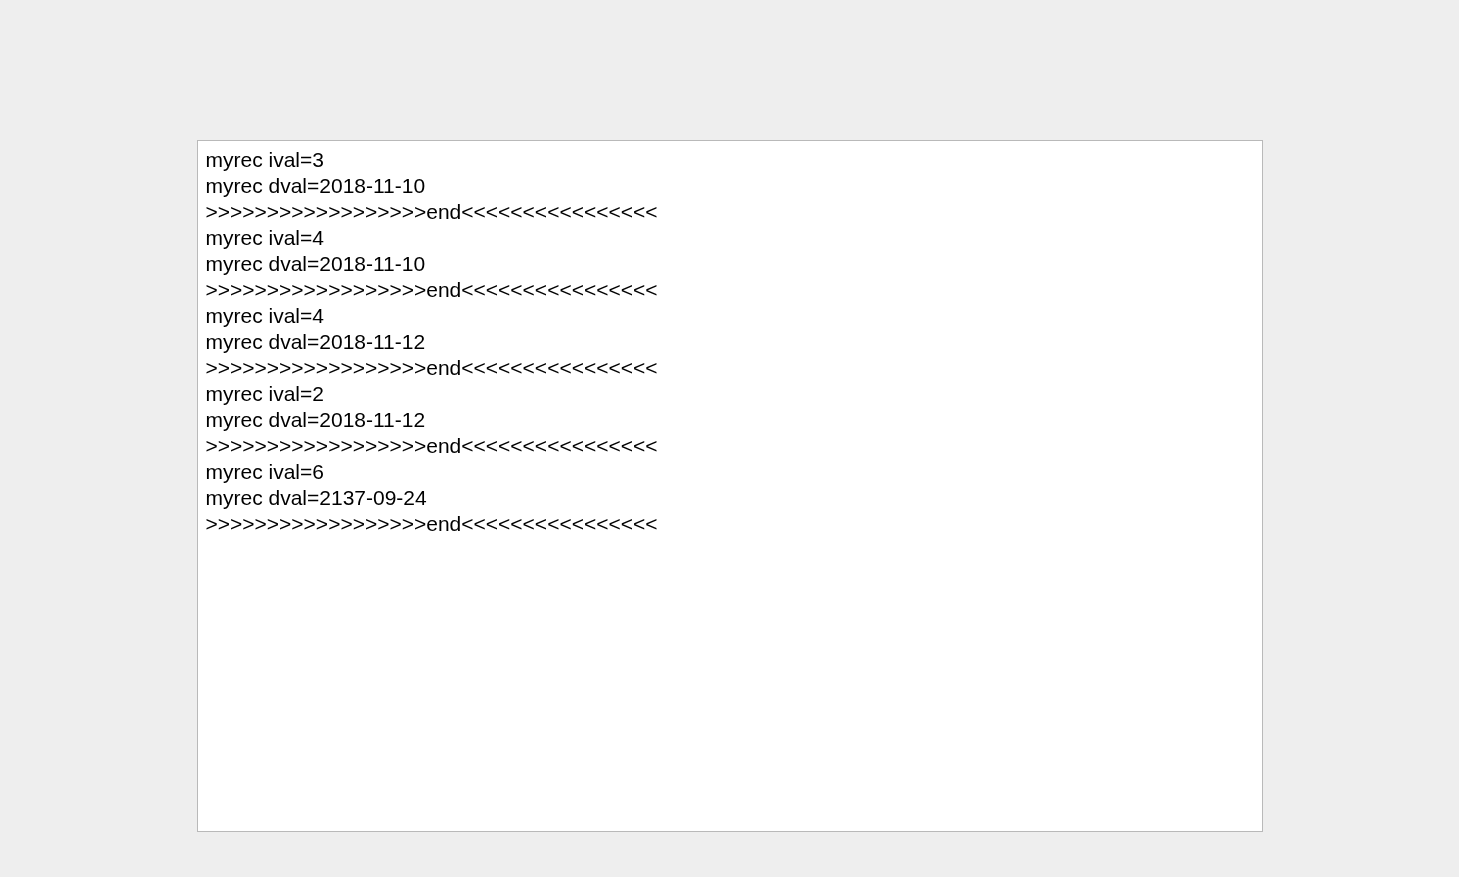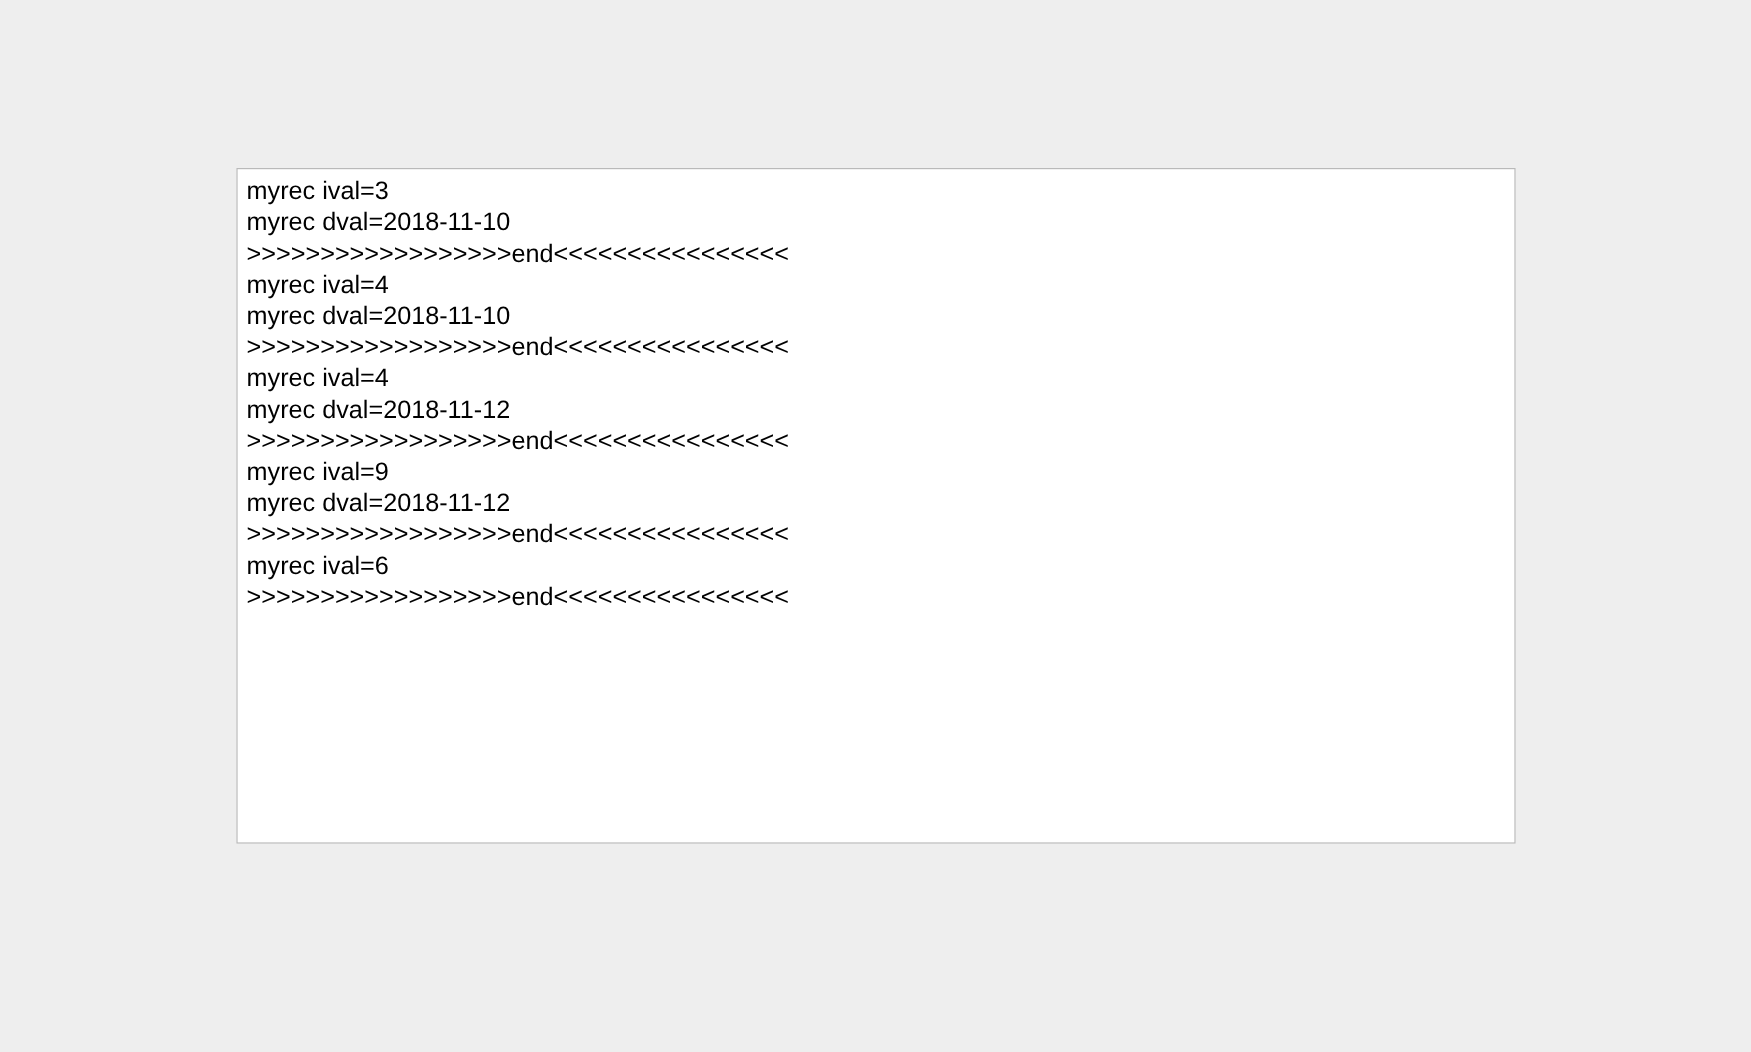--- a/index.html
+++ b/index.html
@@ -10,21 +10,21 @@
       font-family: "Segoe UI", Tahoma, Verdana, sans-serif;
       display: flex;
       align-items: flex-start;
       justify-content: center;
       padding-top: 140px;
     }
     .output-window {
       background: #ffffff;
       border: 1px solid #b9b9b9;
       width: 1066px;
-      height: 563px;
+      height: 692px;
       padding: 6px 8px;
       overflow: hidden;
     }
     .output-line {
       font-size: 21px;
       line-height: 26px;
       color: #000000;
       white-space: pre;
       font-family: "Segoe UI", Tahoma, Verdana, sans-serif;
     }
@@ -35,18 +35,19 @@
 <div class="output-window">
   <div class="output-line">myrec ival=3</div>
   <div class="output-line">myrec dval=2018-11-10</div>
   <div class="output-line">&gt;&gt;&gt;&gt;&gt;&gt;&gt;&gt;&gt;&gt;&gt;&gt;&gt;&gt;&gt;&gt;&gt;&gt;end&lt;&lt;&lt;&lt;&lt;&lt;&lt;&lt;&lt;&lt;&lt;&lt;&lt;&lt;&lt;&lt;</div>
   <div class="output-line">myrec ival=4</div>
   <div class="output-line">myrec dval=2018-11-10</div>
   <div class="output-line">&gt;&gt;&gt;&gt;&gt;&gt;&gt;&gt;&gt;&gt;&gt;&gt;&gt;&gt;&gt;&gt;&gt;&gt;end&lt;&lt;&lt;&lt;&lt;&lt;&lt;&lt;&lt;&lt;&lt;&lt;&lt;&lt;&lt;&lt;</div>
   <div class="output-line">myrec ival=4</div>
   <div class="output-line">myrec dval=2018-11-12</div>
   <div class="output-line">&gt;&gt;&gt;&gt;&gt;&gt;&gt;&gt;&gt;&gt;&gt;&gt;&gt;&gt;&gt;&gt;&gt;&gt;end&lt;&lt;&lt;&lt;&lt;&lt;&lt;&lt;&lt;&lt;&lt;&lt;&lt;&lt;&lt;&lt;</div>
-  <div class="output-line">myrec ival=9</div>
+  <div class="output-line">myrec ival=2</div>
   <div class="output-line">myrec dval=2018-11-12</div>
   <div class="output-line">&gt;&gt;&gt;&gt;&gt;&gt;&gt;&gt;&gt;&gt;&gt;&gt;&gt;&gt;&gt;&gt;&gt;&gt;end&lt;&lt;&lt;&lt;&lt;&lt;&lt;&lt;&lt;&lt;&lt;&lt;&lt;&lt;&lt;&lt;</div>
   <div class="output-line">myrec ival=6</div>
+  <div class="output-line">myrec dval=2137-09-24</div>
   <div class="output-line">&gt;&gt;&gt;&gt;&gt;&gt;&gt;&gt;&gt;&gt;&gt;&gt;&gt;&gt;&gt;&gt;&gt;&gt;end&lt;&lt;&lt;&lt;&lt;&lt;&lt;&lt;&lt;&lt;&lt;&lt;&lt;&lt;&lt;&lt;</div>
 </div>
 
 </body></html>

